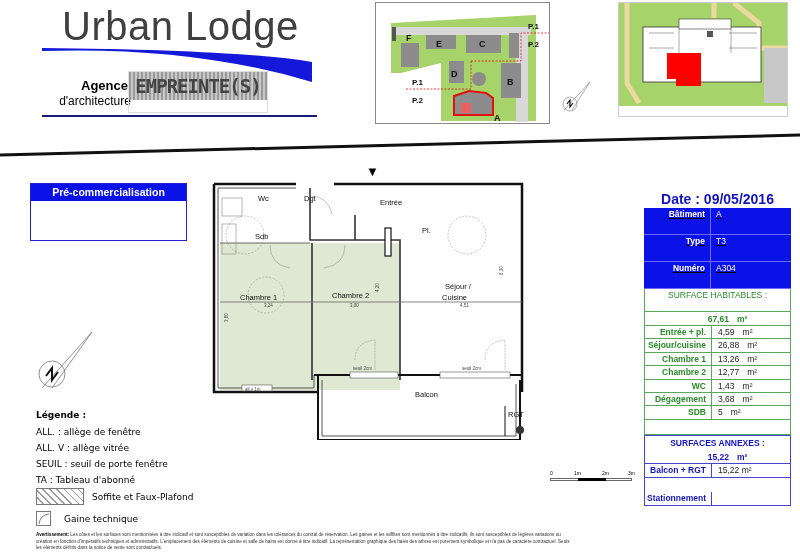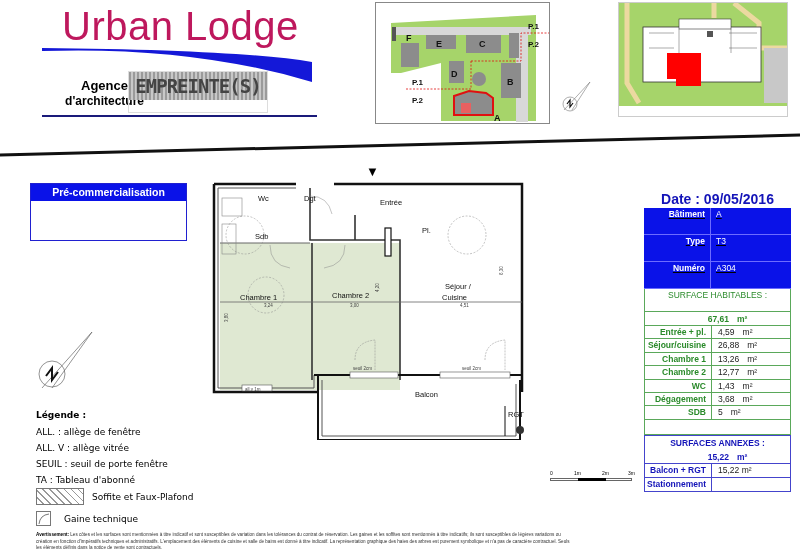--- a/index.html
+++ b/index.html
@@ -2,24 +2,24 @@
 <html><head>
 <meta charset="utf-8">
 <style>
   * { box-sizing: border-box; margin: 0; padding: 0; }
   html, body { width: 800px; height: 559px; background: #ffffff; overflow: hidden; }
   body { position: relative; font-family: "Liberation Sans", sans-serif; color: #000; }
 
   .abs { position: absolute; }
 
   
-  .brand-title { left: 62px; top: 4px; font-size: 40px; color: #be185d; letter-spacing: 0.5px; font-family: "Liberation Sans", sans-serif; }
+  .brand-title { left: 62px; top: 4px; font-size: 40px; color: #404040; letter-spacing: 0.5px; font-family: "Liberation Sans", sans-serif; }
   .brand-swoosh { left: 42px; top: 48px; width: 270px; height: 34px; }
   .agency-label { left: 80px; top: 78px; font-size: 13px; font-weight: bold; text-align: right; line-height: 16px; width: 48px; }
-  .agency-label2 { left: 60px; top: 94px; font-size: 12px; font-weight: bold; width: 84px; text-align: right; }
+  .agency-label2 { left: 53px; top: 94px; font-size: 12px; font-weight: normal; width: 84px; text-align: center; }
   .logo-box { left: 128px; top: 71px; width: 140px; height: 42px; border: 1px solid #ddd; }
   .logo-top { height: 28px; background: repeating-linear-gradient(90deg, #9a9a9a 0 2px, #c8c8c8 2px 4px); text-align: center; font-family: "DejaVu Sans Mono", monospace; font-weight: bold; font-size: 19px; line-height: 28px; color: #444; letter-spacing: -1px; }
   .logo-bottom { height: 13px; font-size: 9px; letter-spacing: 6px; text-align: center; line-height: 13px; color: #333; }
   .brand-underline { left: 42px; top: 115px; width: 275px; height: 2px; background: #1a1a7a; }
 
   .site-plan { left: 375px; top: 2px; width: 175px; height: 122px; border: 1px solid #888; background: #fff; overflow: hidden; }
   .location-plan { left: 618px; top: 2px; width: 170px; height: 115px; border: 1px solid #ccc; background: #a6d46a; overflow: hidden; }
 
   .divider { left: 0; top: 128px; width: 800px; height: 30px; }
   .entrance-arrow { left: 366px; top: 164px; font-size: 13px; }
@@ -56,21 +56,21 @@
   .green-head { text-align: center; color: #2a8a2a; font-weight: normal; height: 23px; line-height: 13px; border-bottom: 1px solid #5aa85a; }
   .green-total { text-align: center; color: #2a8a2a; font-weight: bold; height: 14px; line-height: 14px; border-bottom: 1px solid #5aa85a; padding-left: 20px; }
   .green-row { display: flex; height: 13.4px; line-height: 13.4px; border-bottom: 1px solid #5aa85a; }
   .green-row .k { width: 67px; text-align: right; padding-right: 5px; color: #2a8a2a; font-weight: bold; border-right: 1px solid #5aa85a; }
   .green-row .v { flex: 1; padding-left: 6px; color: #222; }
   .green-blank { height: 14px; }
   .blue-box { border: 1px solid #4444cc; }
   .blue-head { text-align: center; color: #1414b8; font-weight: bold; height: 14px; line-height: 14px; }
   .blue-total { text-align: center; color: #1414b8; font-weight: bold; height: 14px; line-height: 14px; border-bottom: 1px solid #4444cc; padding-left: 20px; }
   .blue-row { display: flex; height: 13.8px; line-height: 13.8px; border-bottom: 1px solid #4444cc; }
-  .blue-row:last-child { border-bottom: none; }
+  .blue-row:last-child { border-bottom: none; margin-top: 14px; }
   .blue-row .k { width: 67px; text-align: right; padding-right: 5px; color: #1414b8; font-weight: bold; border-right: 1px solid #4444cc; }
   .blue-row .v { flex: 1; padding-left: 6px; color: #222; }
   .unit { display: inline-block; margin-left: 8px; }
 
   
   .plan { left: 210px; top: 180px; width: 322px; height: 260px; }
   .room-label { position: absolute; font-size: 7.5px; color: #111; text-align: center; white-space: nowrap; }
   .dim { position: absolute; font-size: 4.5px; color: #444; }
 </style>
 </head>

